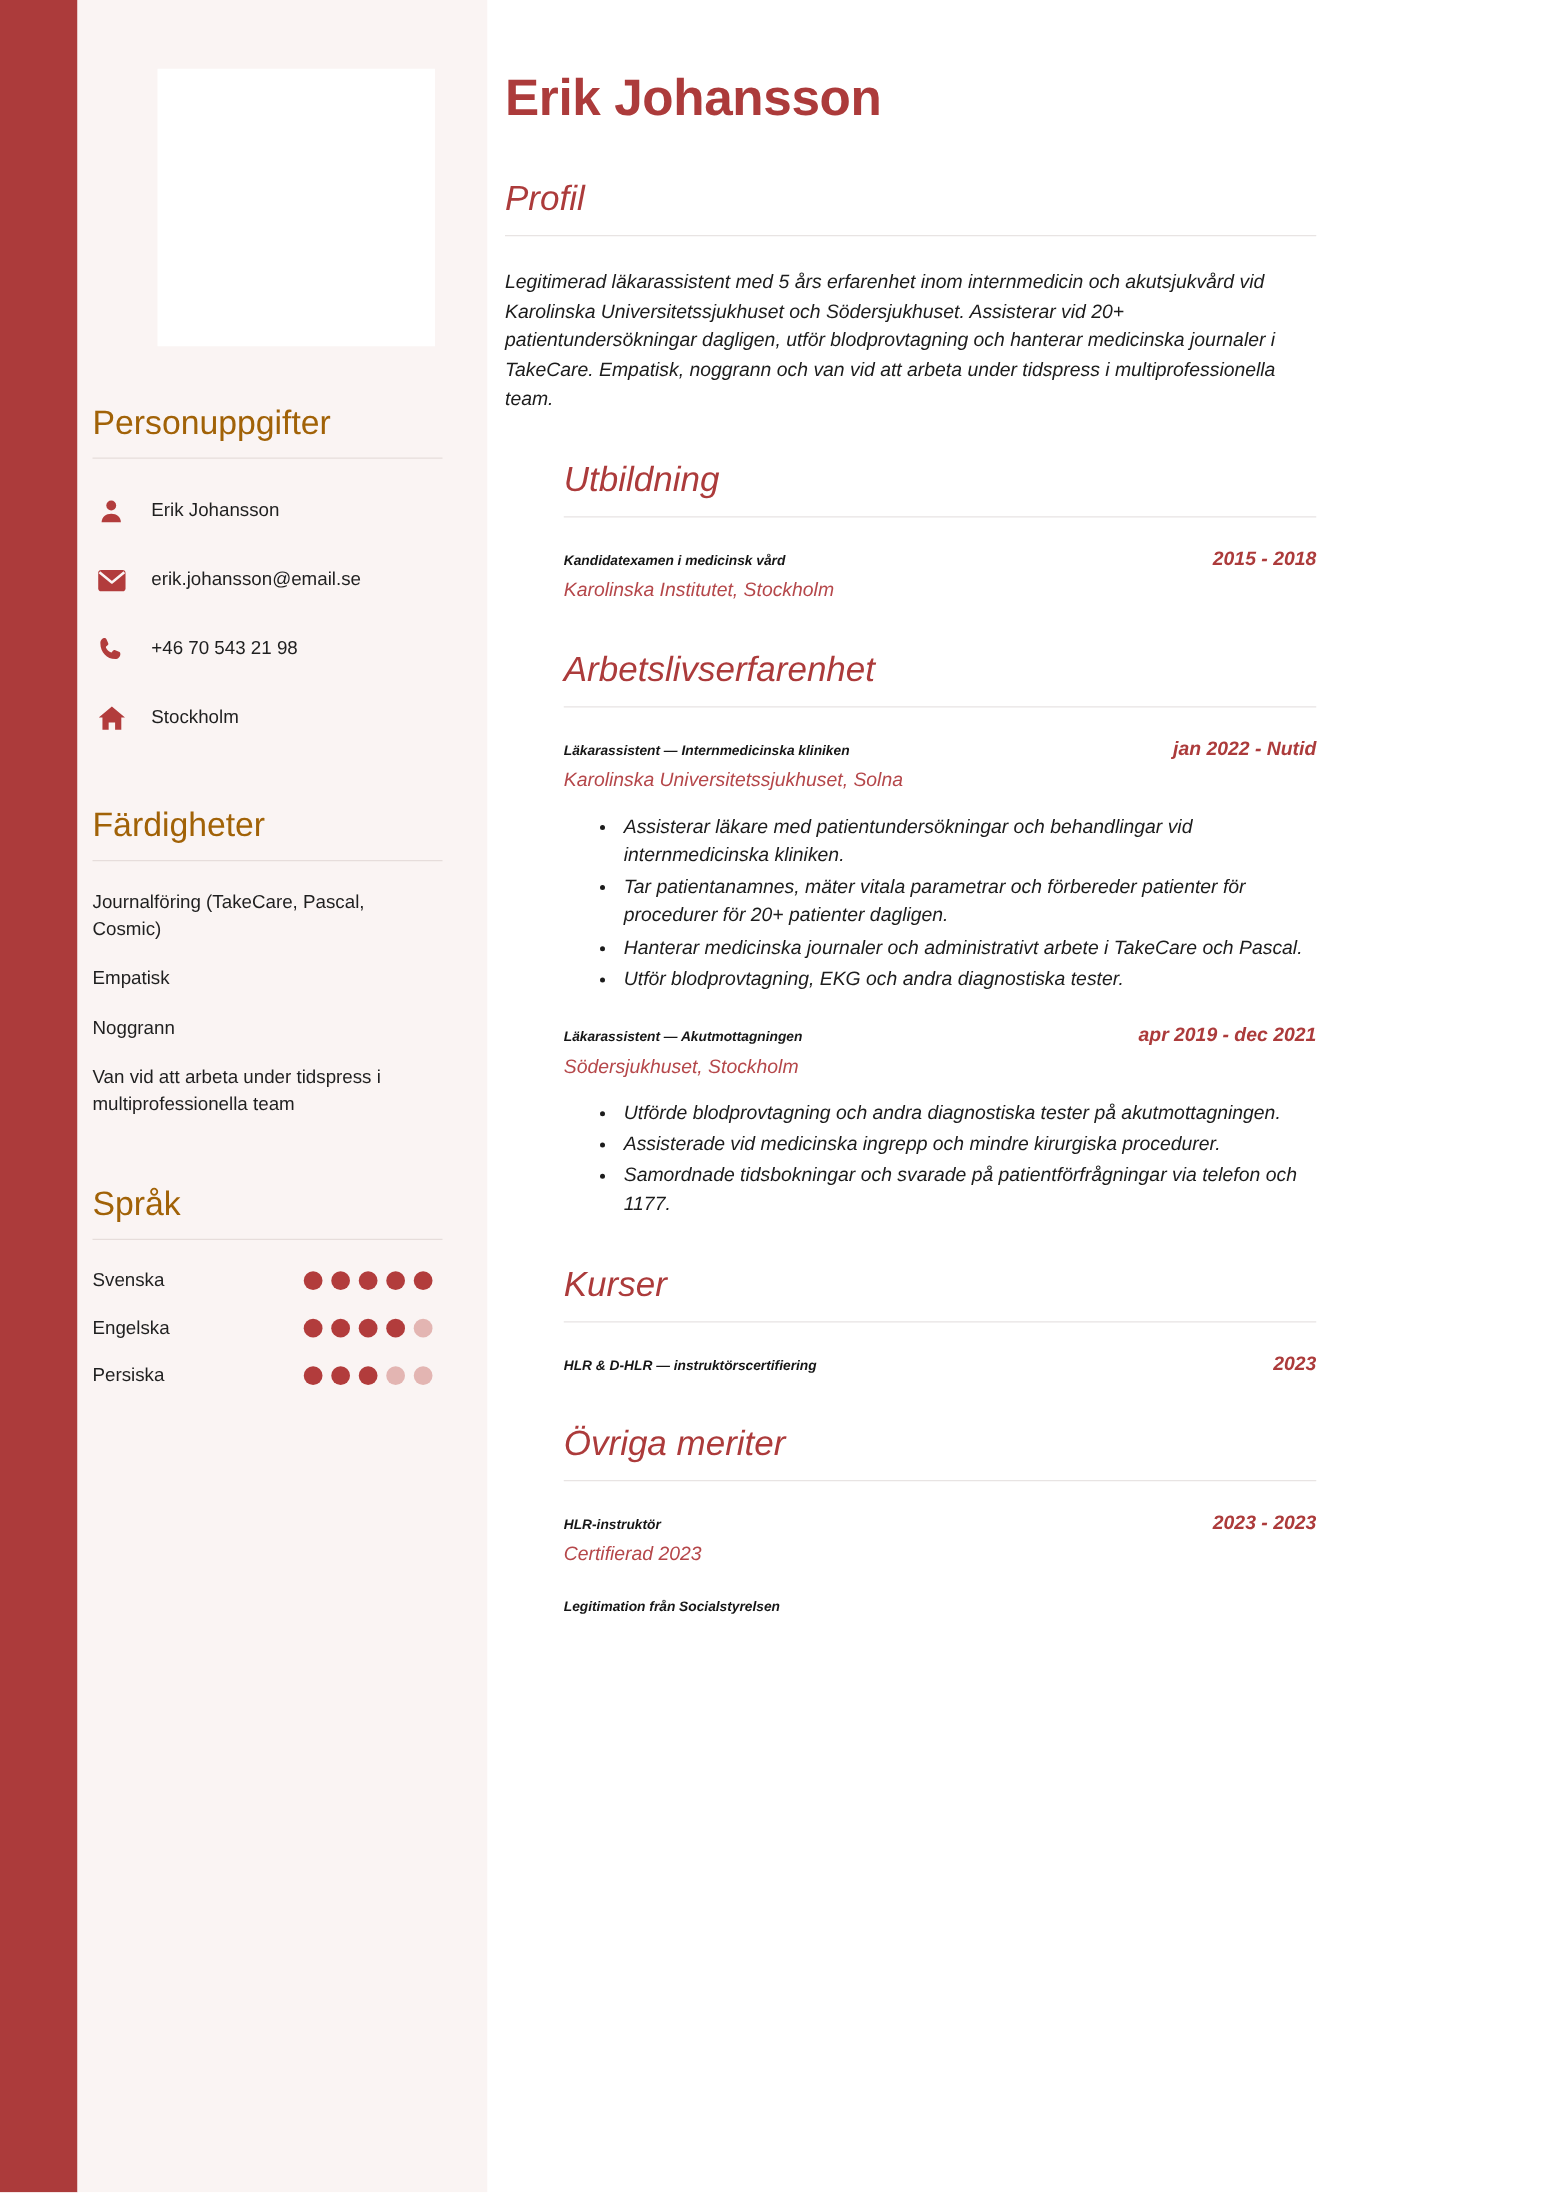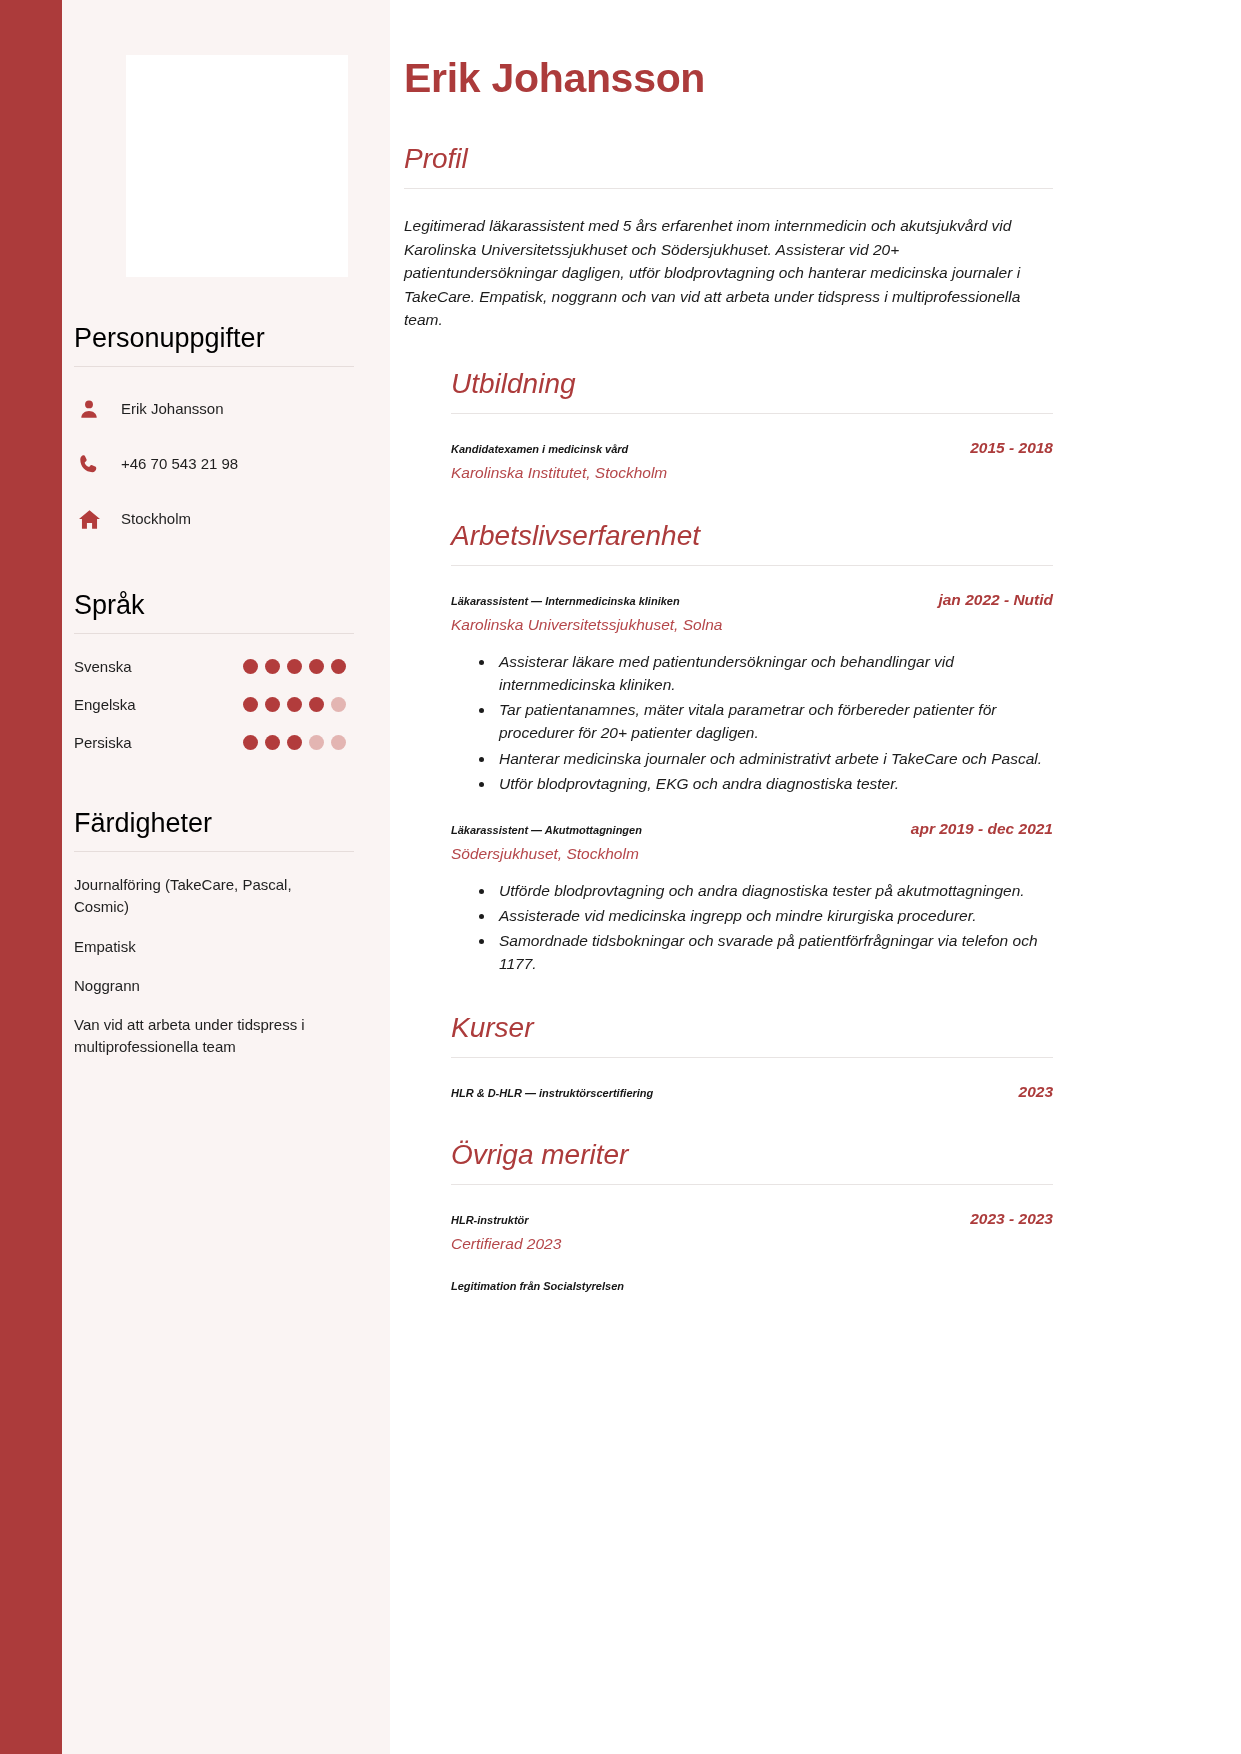--- a/index.html
+++ b/index.html
@@ -41,21 +41,21 @@
   .photo-frame {
     width: 222px;
     height: 222px;
     background: #ffffff;
     margin: 55px auto 0 52px;
   }
 
   .side-heading {
     font-size: 27px;
     font-weight: 400;
-    color: #000000;
+    color: #a16207;
     letter-spacing: 0px;
     margin: 0 0 0 0;
     padding: 0;
     line-height: 1.15;
   }
 
   .side-heading-wrap {
     padding-top: 46px;
     margin-right: 18px;
   }
@@ -223,85 +223,94 @@
             <span class="contact-icon">
               <svg width="22" height="22" viewBox="0 0 24 24" fill="#B23C3C">
                 <circle cx="12" cy="7" r="4.3"></circle>
                 <path d="M3.6 21.5c0-4.4 3.8-7.4 8.4-7.4s8.4 3 8.4 7.4z"></path>
               </svg>
             </span>
             <span class="contact-text">Erik Johansson</span>
           </div>
           <div class="contact-row">
             <span class="contact-icon">
+              <svg width="23" height="19" viewBox="0 0 24 20" fill="#B23C3C">
+                <rect x="0.5" y="1" width="23" height="18" rx="2.6"></rect>
+                <path d="M1.5 3 L12 11.5 L22.5 3" stroke="#FAF4F3" stroke-width="2.1" fill="none" stroke-linejoin="round"></path>
+              </svg>
+            </span>
+            <span class="contact-text">erik.johansson@email.se</span>
+          </div>
+          <div class="contact-row">
+            <span class="contact-icon">
               <svg width="21" height="22" viewBox="0 0 24 24" fill="#B23C3C">
                 <path d="M6.2 2.1c1 0 1.6.4 2 1.3l1.5 3.3c.4.9.2 1.6-.5 2.2l-1.3 1.1c-.3.3-.3.6-.1 1 .9 1.8 2.4 3.3 4.2 4.2.4.2.7.2 1-.1l1.1-1.3c.6-.7 1.3-.9 2.2-.5l3.3 1.5c.9.4 1.3 1 1.3 2 0 2.6-2 4.6-4.6 4.6C8.7 21.4 2.6 15.3 2.6 6.7c0-2.6 2-4.6 3.6-4.6z"></path>
               </svg>
             </span>
             <span class="contact-text">+46 70 543 21 98</span>
           </div>
           <div class="contact-row">
             <span class="contact-icon">
               <svg width="23" height="21" viewBox="0 0 24 22" fill="#B23C3C">
                 <path d="M12 1.2 23 10.4h-3.1v10.4h-5.2v-6.1H9.3v6.1H4.1V10.4H1z"></path>
               </svg>
             </span>
             <span class="contact-text">Stockholm</span>
-          </div>
-        </div>
-    </div>
-
-    <div class="side-heading-wrap tight">
-      <h2 class="side-heading">Språk</h2>
-      <hr class="side-rule">
-      <div class="lang-list" id="lang-list">
-          <div class="lang-row">
-            <span class="lang-name">Svenska</span>
-            <span class="dots">
-              <span class="dot on"></span>
-              <span class="dot on"></span>
-              <span class="dot on"></span>
-              <span class="dot on"></span>
-              <span class="dot on"></span>
-            </span>
-          </div>
-          <div class="lang-row">
-            <span class="lang-name">Engelska</span>
-            <span class="dots">
-              <span class="dot on"></span>
-              <span class="dot on"></span>
-              <span class="dot on"></span>
-              <span class="dot on"></span>
-              <span class="dot"></span>
-            </span>
-          </div>
-          <div class="lang-row">
-            <span class="lang-name">Persiska</span>
-            <span class="dots">
-              <span class="dot on"></span>
-              <span class="dot on"></span>
-              <span class="dot on"></span>
-              <span class="dot"></span>
-              <span class="dot"></span>
-            </span>
           </div>
         </div>
     </div>
 
     <div class="side-heading-wrap tight">
       <h2 class="side-heading">Färdigheter</h2>
       <hr class="side-rule">
       <div class="skill-list" id="skill-list">
           <div class="skill-item">Journalföring (TakeCare, Pascal, Cosmic)</div>
           <div class="skill-item">Empatisk</div>
           <div class="skill-item">Noggrann</div>
           <div class="skill-item">Van vid att arbeta under tidspress i multiprofessionella team</div>
         </div>
     </div>
 
+    <div class="side-heading-wrap tight">
+      <h2 class="side-heading">Språk</h2>
+      <hr class="side-rule">
+      <div class="lang-list" id="lang-list">
+          <div class="lang-row">
+            <span class="lang-name">Svenska</span>
+            <span class="dots">
+              <span class="dot on"></span>
+              <span class="dot on"></span>
+              <span class="dot on"></span>
+              <span class="dot on"></span>
+              <span class="dot on"></span>
+            </span>
+          </div>
+          <div class="lang-row">
+            <span class="lang-name">Engelska</span>
+            <span class="dots">
+              <span class="dot on"></span>
+              <span class="dot on"></span>
+              <span class="dot on"></span>
+              <span class="dot on"></span>
+              <span class="dot"></span>
+            </span>
+          </div>
+          <div class="lang-row">
+            <span class="lang-name">Persiska</span>
+            <span class="dots">
+              <span class="dot on"></span>
+              <span class="dot on"></span>
+              <span class="dot on"></span>
+              <span class="dot"></span>
+              <span class="dot"></span>
+            </span>
+          </div>
+        </div>
+    </div>
+
   </aside>
 
   <main class="main">
 
     <h1 class="cv-name">Erik Johansson</h1>
 
     <section class="section">
       <h2 class="sec-heading">Profil</h2>
       <hr class="sec-rule">
       <p class="profile-text">Legitimerad läkarassistent med 5 års erfarenhet inom internmedicin och akutsjukvård vid Karolinska Universitetssjukhuset och Södersjukhuset. Assisterar vid 20+ patientundersökningar dagligen, utför blodprovtagning och hanterar medicinska journaler i TakeCare. Empatisk, noggrann och van vid att arbeta under tidspress i multiprofessionella team.</p>

